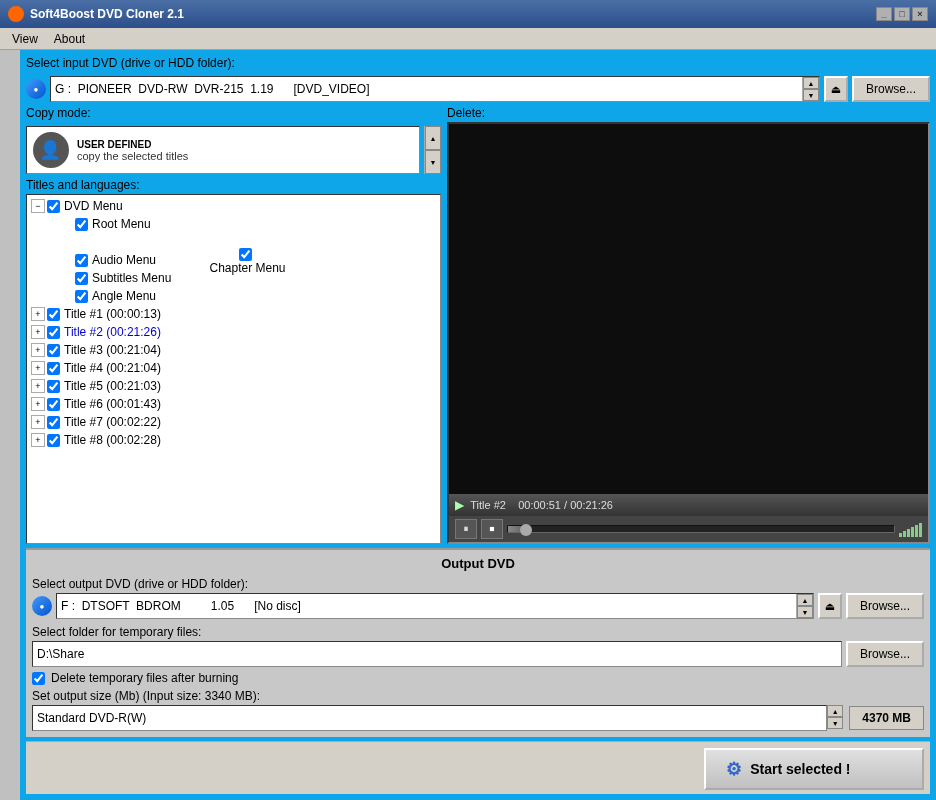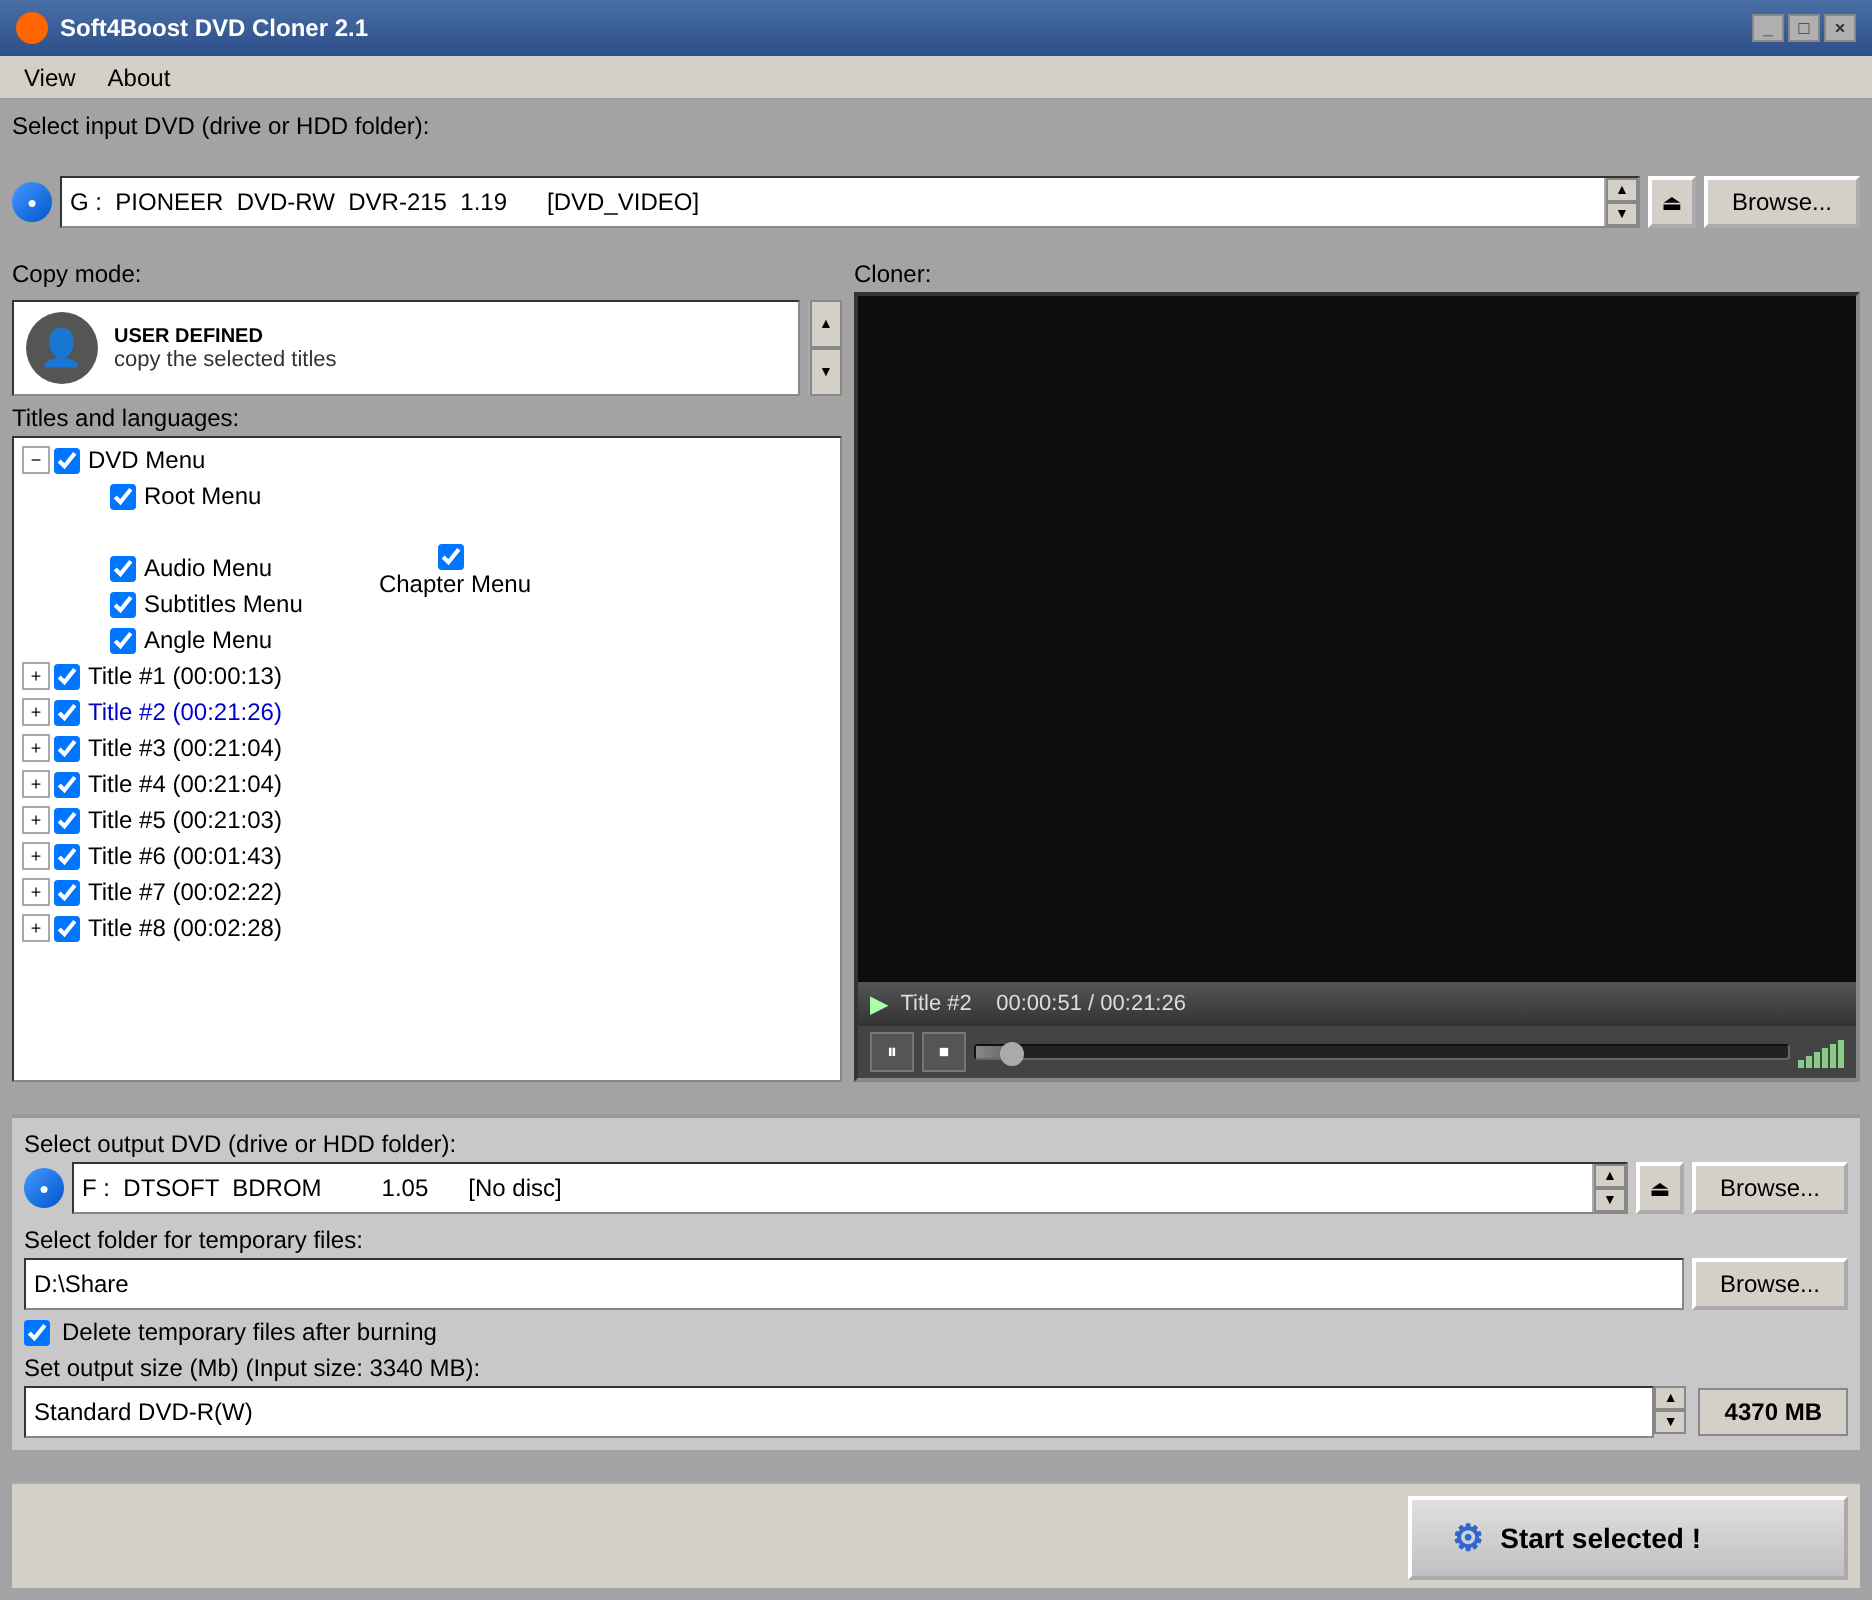--- a/index.html
+++ b/index.html
@@ -62,26 +62,27 @@
       border-bottom: 1px solid #a0a0a0;
     }
     .menu-item {
       padding: 2px 8px;
       cursor: pointer;
       font-size: 12px;
     }
 
     
     .main-container {
-      background: #a3a3a3;
+      background: #0ea5e9;
       height: calc(800px - 50px);
       display: flex;
       flex-direction: column;
       padding: 6px;
-      gap: 16px;
+      gap: 4px;
+      margin-left: 20px;
     }
 
     
     .section-label {
       font-size: 12px;
       color: #000;
       margin-bottom: 2px;
     }
 
     
@@ -582,21 +583,21 @@
           <div class="tree-item">
             <div class="tree-expand">+</div>
             <input type="checkbox" class="tree-checkbox" checked="" style="">
             <span class="tree-item-label">Title #8 (00:02:28)</span>
           </div>
         </div>
       </div>
     </div>
 
     <div class="right-panel">
-      <div class="preview-label">Cloner:</div>
+      <div class="preview-label">Delete:</div>
       <div class="preview-area">
         <div class="video-screen"></div>
 
         <div class="player-bar">
           <span class="play-indicator">▶</span>
           <span class="player-title-info">
             <span>Title #2</span>
             &nbsp;&nbsp;
             <span>00:00:51</span>
             <span> / </span>
@@ -618,20 +619,21 @@
             <div class="vol-bar" style="height:10px;"></div>
             <div class="vol-bar" style="height:12px;"></div>
             <div class="vol-bar" style="height:14px;"></div>
           </div>
         </div>
       </div>
     </div>
   </div>
 
   <div class="output-section">
+    <div class="output-dvd-header">Output DVD</div>
 
     <div class="section-label">Select output DVD (drive or HDD folder):</div>
     <div class="input-row" style="margin-bottom:6px;">
       <div class="dvd-icon">●</div>
       <div class="input-with-spinner">
         <input type="text" value="F :  DTSOFT  BDROM         1.05      [No disc]" style="">
         <div class="spinner-group">
           <div class="spinner-btn">▲</div>
           <div class="spinner-btn">▼</div>
         </div>

